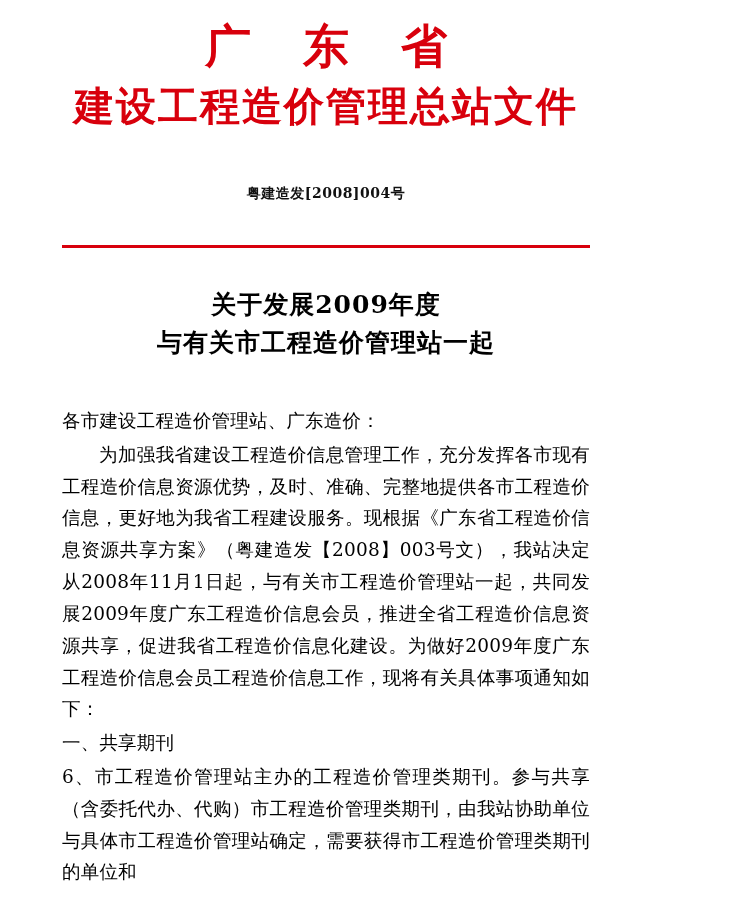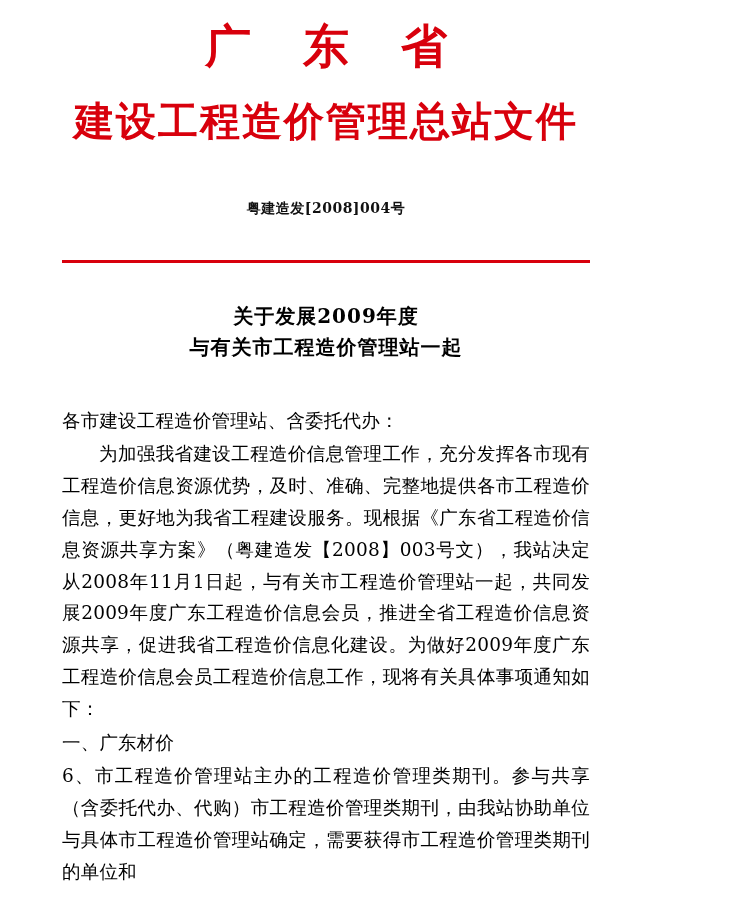--- a/index.html
+++ b/index.html
@@ -34,21 +34,21 @@
     line-height: 1.25;
     font-family: "DejaVu Serif", "Liberation Serif", serif;
     text-indent: 18px;
   }
   .masthead-line2 {
     color: #d8000c;
     font-size: 40px;
     font-weight: bold;
     letter-spacing: 2px;
     line-height: 1.35;
-    margin-top: 18px;
+    margin-top: 3px;
     font-family: "DejaVu Serif", "Liberation Serif", serif;
   }
   .doc-number {
     text-align: center;
     margin-top: 52px;
     font-size: 14px;
     font-weight: bold;
     letter-spacing: 0.5px;
     color: #111;
   }
@@ -56,21 +56,21 @@
     margin: 42px auto 0 auto;
     width: 100%;
     height: 3px;
     background: #d8000c;
   }
   .title-block {
     text-align: center;
     margin-top: 38px;
   }
   .title-line {
-    font-size: 20px;
+    font-size: 25px;
     font-weight: bold;
     line-height: 1.55;
     letter-spacing: 1px;
   }
   .body-block {
     margin-top: 42px;
     font-size: 18.5px;
     line-height: 1.72;
     letter-spacing: 0.2px;
     text-align: justify;
@@ -99,19 +99,19 @@
   <div class="doc-number">粤建造发[2008]004号</div>
 
   <div class="red-rule"></div>
 
   <div class="title-block">
     <div class="title-line">关于发展2009年度</div>
     <div class="title-line">与有关市工程造价管理站一起</div>
   </div>
 
   <div class="body-block">
-    <p class="p-flush">各市建设工程造价管理站、含委托代办：</p>
+    <p class="p-flush">各市建设工程造价管理站、广东造价：</p>
     <p class="p-indent">为加强我省建设工程造价信息管理工作，充分发挥各市现有工程造价信息资源优势，及时、准确、完整地提供各市工程造价信息，更好地为我省工程建设服务。现根据《广东省工程造价信息资源共享方案》（粤建造发【2008】003号文），我站决定从2008年11月1日起，与有关市工程造价管理站一起，共同发展2009年度广东工程造价信息会员，推进全省工程造价信息资源共享，促进我省工程造价信息化建设。为做好2009年度广东工程造价信息会员工程造价信息工作，现将有关具体事项通知如下：</p>
-    <p class="p-flush">一、广东材价</p>
+    <p class="p-flush">一、共享期刊</p>
     <p class="p-tight">6、市工程造价管理站主办的工程造价管理类期刊。参与共享（含委托代办、代购）市工程造价管理类期刊，由我站协助单位与具体市工程造价管理站确定，需要获得市工程造价管理类期刊的单位和</p>
   </div>
 
 </div>
 
 </body></html>

